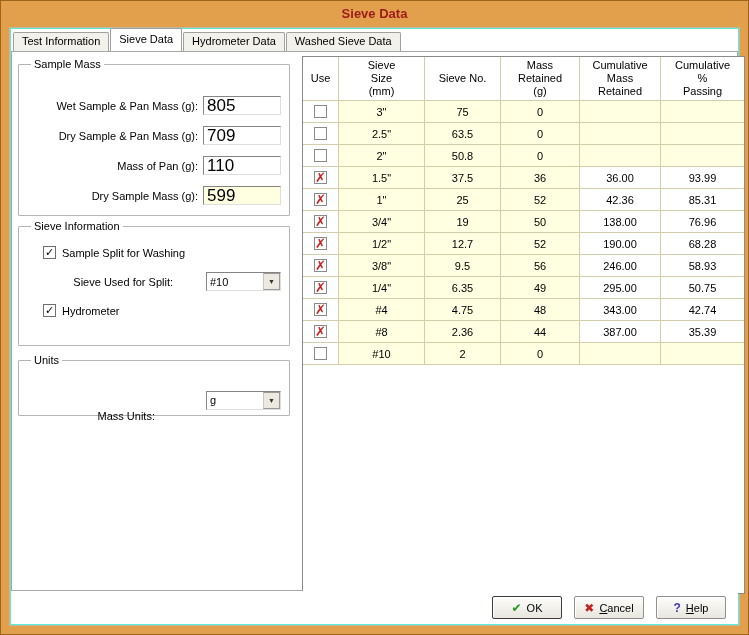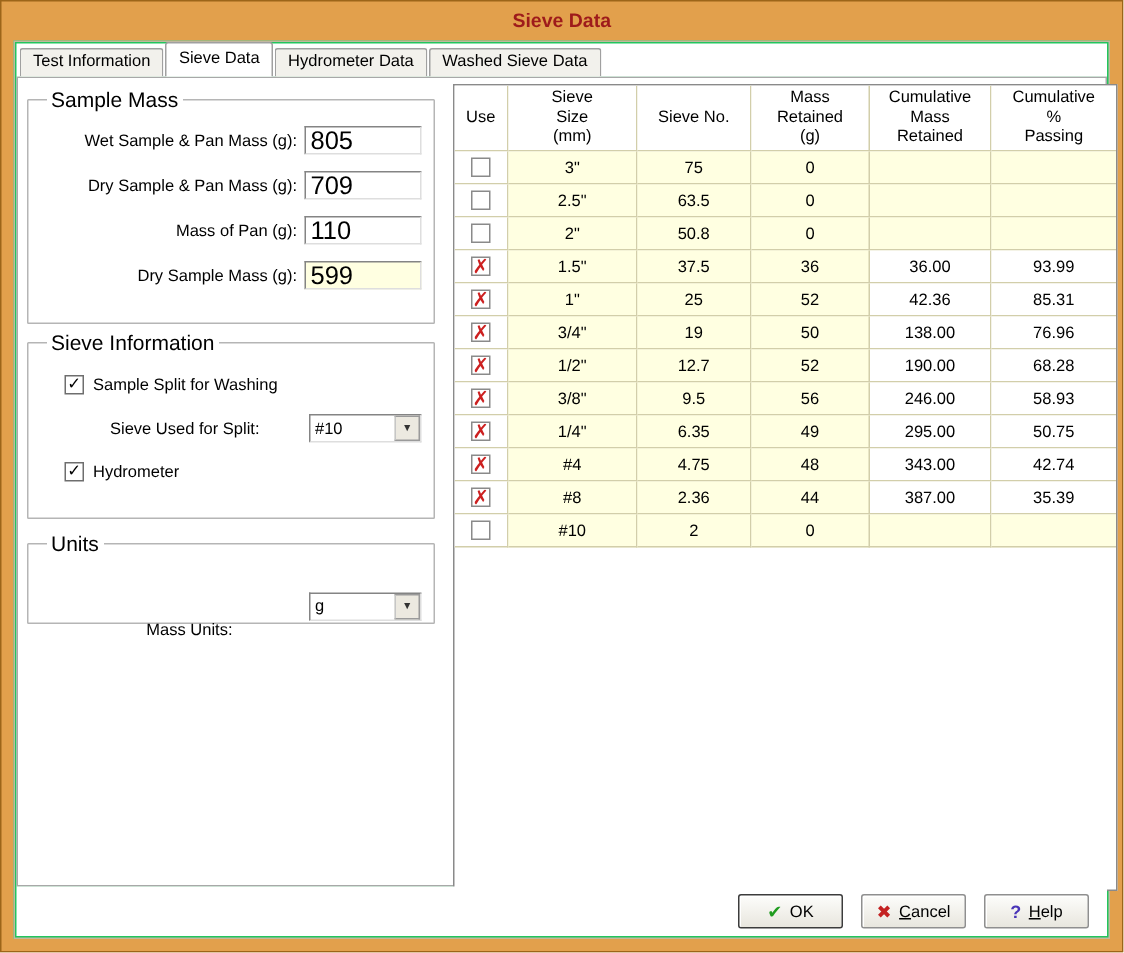--- a/index.html
+++ b/index.html
@@ -11,39 +11,39 @@
     --ok-icon:#1f9c1f;
     --cancel-icon:#c42222;
     --help-icon:#4a35b8;
   }
   *{box-sizing:border-box;margin:0;padding:0;}
   html,body{width:749px;height:635px;}
   body{font-family:"Liberation Sans","DejaVu Sans",sans-serif;font-size:11px;color:#000;}
   .frame{position:relative;width:749px;height:635px;background:var(--frame);border:1px solid #9c6519;overflow:hidden;}
   .titlebar{position:absolute;top:0;left:0;right:0;height:26px;line-height:26px;text-align:center;
     color:var(--title-text);font-size:13px;font-weight:bold;}
-  .dialog{position:absolute;left:8px;right:8px;top:26px;bottom:8px;background:#22c55e;border:1px solid #c2b89f;}
+  .dialog{position:absolute;left:8px;right:8px;top:26px;bottom:8px;background:#5eead4;border:1px solid #c2b89f;}
 
   
   .tabs{position:absolute;top:1px;left:1px;right:1px;height:22px;display:flex;align-items:flex-end;padding-left:2px;background:#fff;z-index:3;}
   .tab{height:19px;line-height:17px;padding:0 8px;border:1px solid #a0a0a0;border-bottom:none;
     background:#f2f1ec;margin-right:1px;border-radius:2px 2px 0 0;cursor:default;white-space:nowrap;}
   .tab.active{height:23px;line-height:20px;background:#fff;position:relative;z-index:4;}
 
   .tab-page{position:absolute;left:1px;right:1px;top:23px;bottom:34px;border:1px solid #a8a8a8;background:#fff;}
 
   
   fieldset{position:absolute;left:6px;width:272px;border:1px solid #b5b5b5;border-radius:1px;padding:0 8px 6px 8px;background:#fff;}
-  legend{padding:0 3px;margin-left:4px;font-size:14px;}
+  legend{padding:0 3px;margin-left:4px;font-size:11px;}
   #grp-sample-mass{top:6px;height:158px;}
   #grp-sieve-info{top:168px;height:126px;}
   #grp-units{top:302px;height:62px;}
 
   .field-row{display:flex;align-items:center;margin-top:11px;}
-  .field-row:first-of-type{margin-top:10px;align-items:center;}
+  .field-row:first-of-type{margin-top:26px;align-items:center;}
   .field-label{flex:1;text-align:right;margin-right:5px;}
   .text-input{width:78px;height:19px;border:1px solid #848484;border-right-color:#dedede;border-bottom-color:#dedede;
     background:#fff;font-family:inherit;font-size:17px;padding:0 3px;}
   .text-input.readonly{background:var(--cream);}
 
   .check-row{display:flex;align-items:center;gap:6px;margin:13px 0 0 16px;cursor:default;}
   .check-row.first{margin-top:14px;}
   .checkbox{width:13px;height:13px;border:1px solid #6e6e6e;background:#fff;display:inline-flex;align-items:center;justify-content:center;flex:none;}
   .checkbox .tick{display:none;font-size:11px;font-weight:bold;line-height:10px;margin-top:-1px;}
   .check-row.checked .tick{display:block;}

